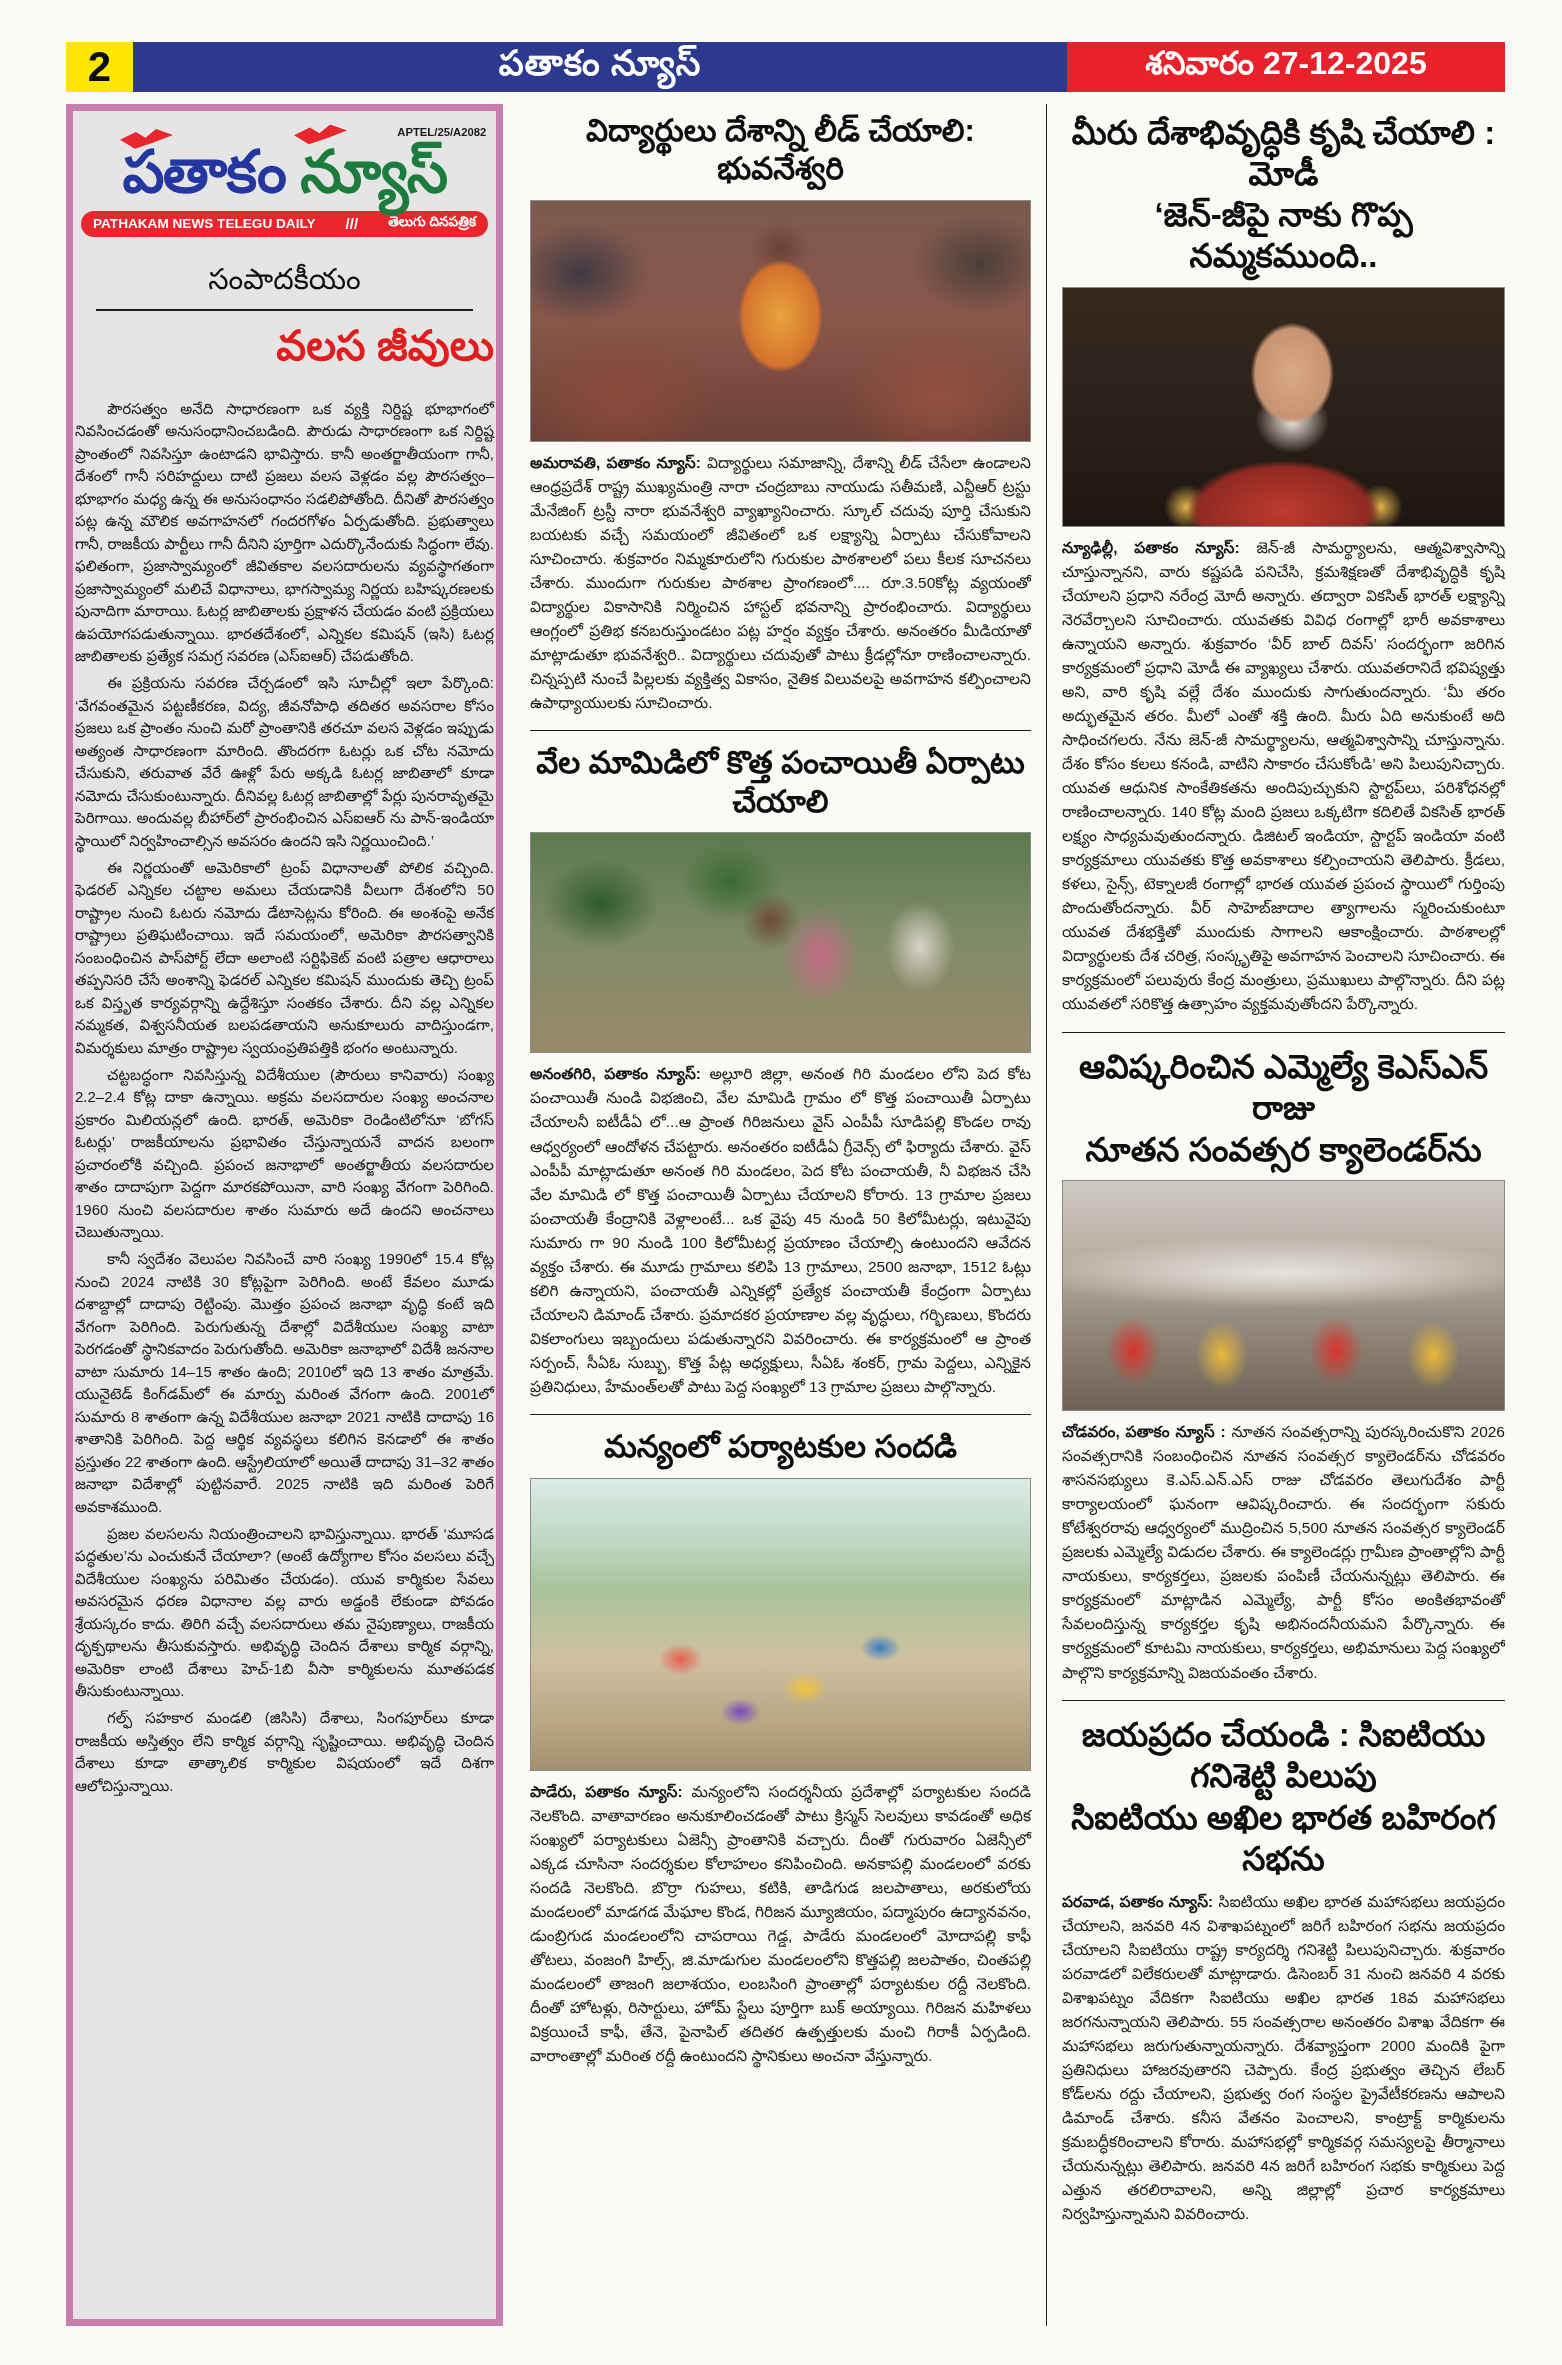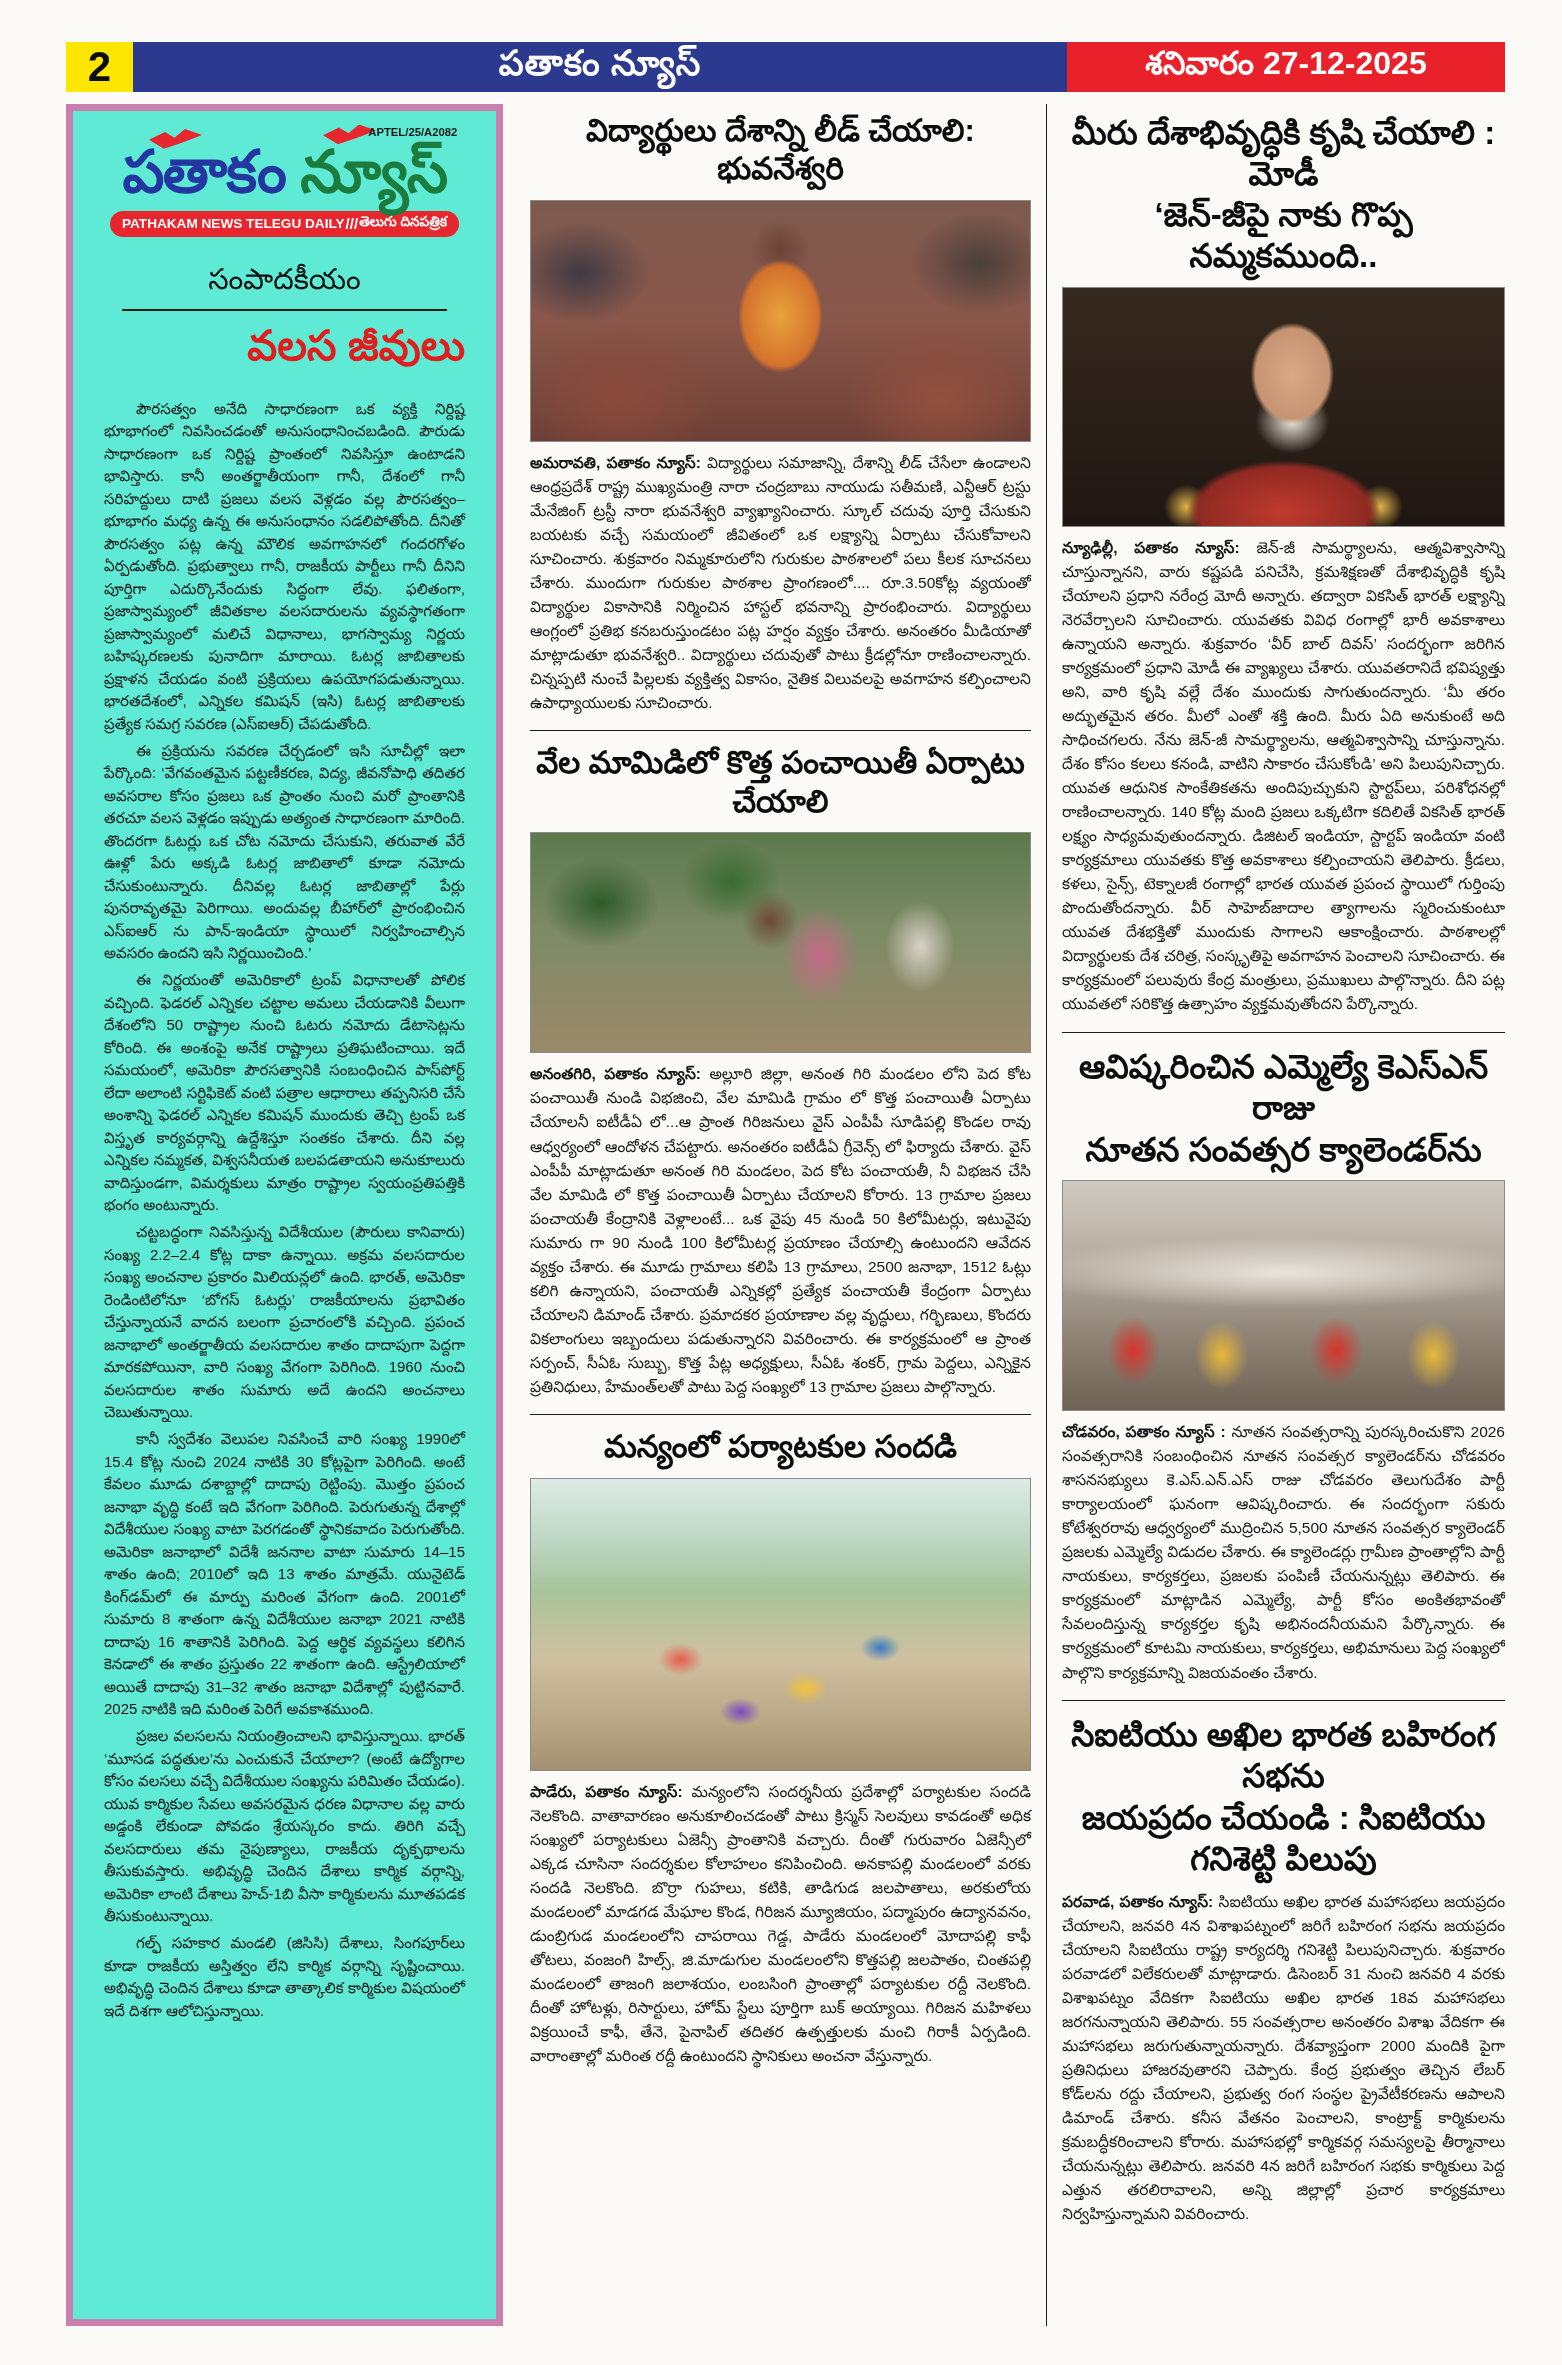--- a/index.html
+++ b/index.html
@@ -8,21 +8,21 @@
   .header{display:flex;height:50px;margin-left:21px;}
   .pagenum{width:67px;background:#ffe600;color:#0d0d0d;font-weight:bold;font-size:42px;display:flex;align-items:center;justify-content:center;}
   .masthead-bar{flex:1;background:#2b3a8f;color:#ffffff;display:flex;align-items:center;justify-content:center;font-size:35px;font-weight:bold;letter-spacing:0.8px;}
   .date-bar{width:438px;background:#e8212a;color:#ffffff;display:flex;align-items:center;justify-content:center;font-size:32px;font-weight:bold;}
   
   .columns{display:flex;margin-top:12px;margin-left:21px;height:2222px;}
   .col-left{width:437px;flex:none;}
   .col-mid{width:532px;flex:none;margin-left:12px;padding:0 15px;border-right:1.5px solid #1c1c1c;box-sizing:border-box;overflow:hidden;}
   .col-right{flex:1;padding-left:15px;box-sizing:border-box;overflow:hidden;}
   
-  .edit-box{border:7.6px solid #c97fae;background:#5eead4;height:100%;box-sizing:border-box;padding:12px 31px;overflow:hidden;}
+  .edit-box{border:7.6px solid #c97fae;background:#e5e5e5;height:100%;box-sizing:border-box;padding:12px 2px;overflow:hidden;}
   .logo{position:relative;text-align:center;padding-top:19.7px;}
   .logo-reg{position:absolute;top:3px;right:7.6px;font-size:11.3px;font-weight:bold;color:#1a1a1a;}
   .logo-main{font-size:59px;font-weight:bold;color:#2437a0;line-height:1.0;letter-spacing:-1.5px;white-space:nowrap;}
   .logo-main .green{color:#1b7c3d;}
   .bird{position:absolute;width:53px;height:19.7px;background:#e8262d;clip-path:polygon(0 55%,30% 15%,48% 45%,68% 0,100% 30%,62% 70%,28% 100%);}
   .bird.b1{left:45px;top:6px;}
   .bird.b2{left:219px;top:1.5px;}
   .logo-ribbon{background:#e8262d;color:#ffffff;border-radius:15px;display:flex;justify-content:space-between;align-items:center;font-size:13.6px;font-weight:bold;padding:3.8px 12px;margin:9px 6px 0;}
   .ribbon-slash{color:#ffffff;font-size:15px;}
   .section-title{font-size:29px;text-align:center;color:#101010;margin:26px 0 6px;font-weight:normal;font-family:Liberation Sans, sans-serif;}
@@ -152,22 +152,22 @@
         <div class="headline two-line">
           <div>ఆవిష్కరించిన ఎమ్మెల్యే కెఎస్ఎన్ రాజు</div>
           <div>నూతన సంవత్సర క్యాలెండర్‌ను</div>
         </div>
         <div class="photo photo-calendar"></div>
         <p class="body-text"><b class="dateline">చోడవరం, పతాకం న్యూస్ :</b> <span>నూతన సంవత్సరాన్ని పురస్కరించుకొని 2026 సంవత్సరానికి సంబంధించిన నూతన సంవత్సర క్యాలెండర్‌ను చోడవరం శాసనసభ్యులు కె.ఎస్.ఎన్.ఎస్ రాజు చోడవరం తెలుగుదేశం పార్టీ కార్యాలయంలో ఘనంగా ఆవిష్కరించారు. ఈ సందర్భంగా సకురు కోటేశ్వరరావు ఆధ్వర్యంలో ముద్రించిన 5,500 నూతన సంవత్సర క్యాలెండర్ ప్రజలకు ఎమ్మెల్యే విడుదల చేశారు. ఈ క్యాలెండర్లు గ్రామీణ ప్రాంతాల్లోని పార్టీ నాయకులు, కార్యకర్తలు, ప్రజలకు పంపిణీ చేయనున్నట్లు తెలిపారు. ఈ కార్యక్రమంలో మాట్లాడిన ఎమ్మెల్యే, పార్టీ కోసం అంకితభావంతో సేవలందిస్తున్న కార్యకర్తల కృషి అభినందనీయమని పేర్కొన్నారు. ఈ కార్యక్రమంలో కూటమి నాయకులు, కార్యకర్తలు, అభిమానులు పెద్ద సంఖ్యలో పాల్గొని కార్యక్రమాన్ని విజయవంతం చేశారు.</span></p>
       </div>
 
       <div class="article">
         <div class="headline two-line">
+          <div>జయప్రదం చేయండి : సిఐటియు గనిశెట్టి పిలుపు</div>
           <div>సిఐటియు అఖిల భారత బహిరంగ సభను</div>
-          <div>జయప్రదం చేయండి : సిఐటియు గనిశెట్టి పిలుపు</div>
         </div>
         <p class="body-text"><b class="dateline">పరవాడ, పతాకం న్యూస్:</b> <span>సిఐటియు అఖిల భారత మహాసభలు జయప్రదం చేయాలని, జనవరి 4న విశాఖపట్నంలో జరిగే బహిరంగ సభను జయప్రదం చేయాలని సిఐటియు రాష్ట్ర కార్యదర్శి గనిశెట్టి పిలుపునిచ్చారు. శుక్రవారం పరవాడలో విలేకరులతో మాట్లాడారు. డిసెంబర్ 31 నుంచి జనవరి 4 వరకు విశాఖపట్నం వేదికగా సిఐటియు అఖిల భారత 18వ మహాసభలు జరగనున్నాయని తెలిపారు. 55 సంవత్సరాల అనంతరం విశాఖ వేదికగా ఈ మహాసభలు జరుగుతున్నాయన్నారు. దేశవ్యాప్తంగా 2000 మందికి పైగా ప్రతినిధులు హాజరవుతారని చెప్పారు. కేంద్ర ప్రభుత్వం తెచ్చిన లేబర్ కోడ్‌లను రద్దు చేయాలని, ప్రభుత్వ రంగ సంస్థల ప్రైవేటీకరణను ఆపాలని డిమాండ్ చేశారు. కనీస వేతనం పెంచాలని, కాంట్రాక్ట్ కార్మికులను క్రమబద్ధీకరించాలని కోరారు. మహాసభల్లో కార్మికవర్గ సమస్యలపై తీర్మానాలు చేయనున్నట్లు తెలిపారు. జనవరి 4న జరిగే బహిరంగ సభకు కార్మికులు పెద్ద ఎత్తున తరలిరావాలని, అన్ని జిల్లాల్లో ప్రచార కార్యక్రమాలు నిర్వహిస్తున్నామని వివరించారు.</span></p>
       </div>
 
     </div>
 
   </div>
 </div>
 
 

